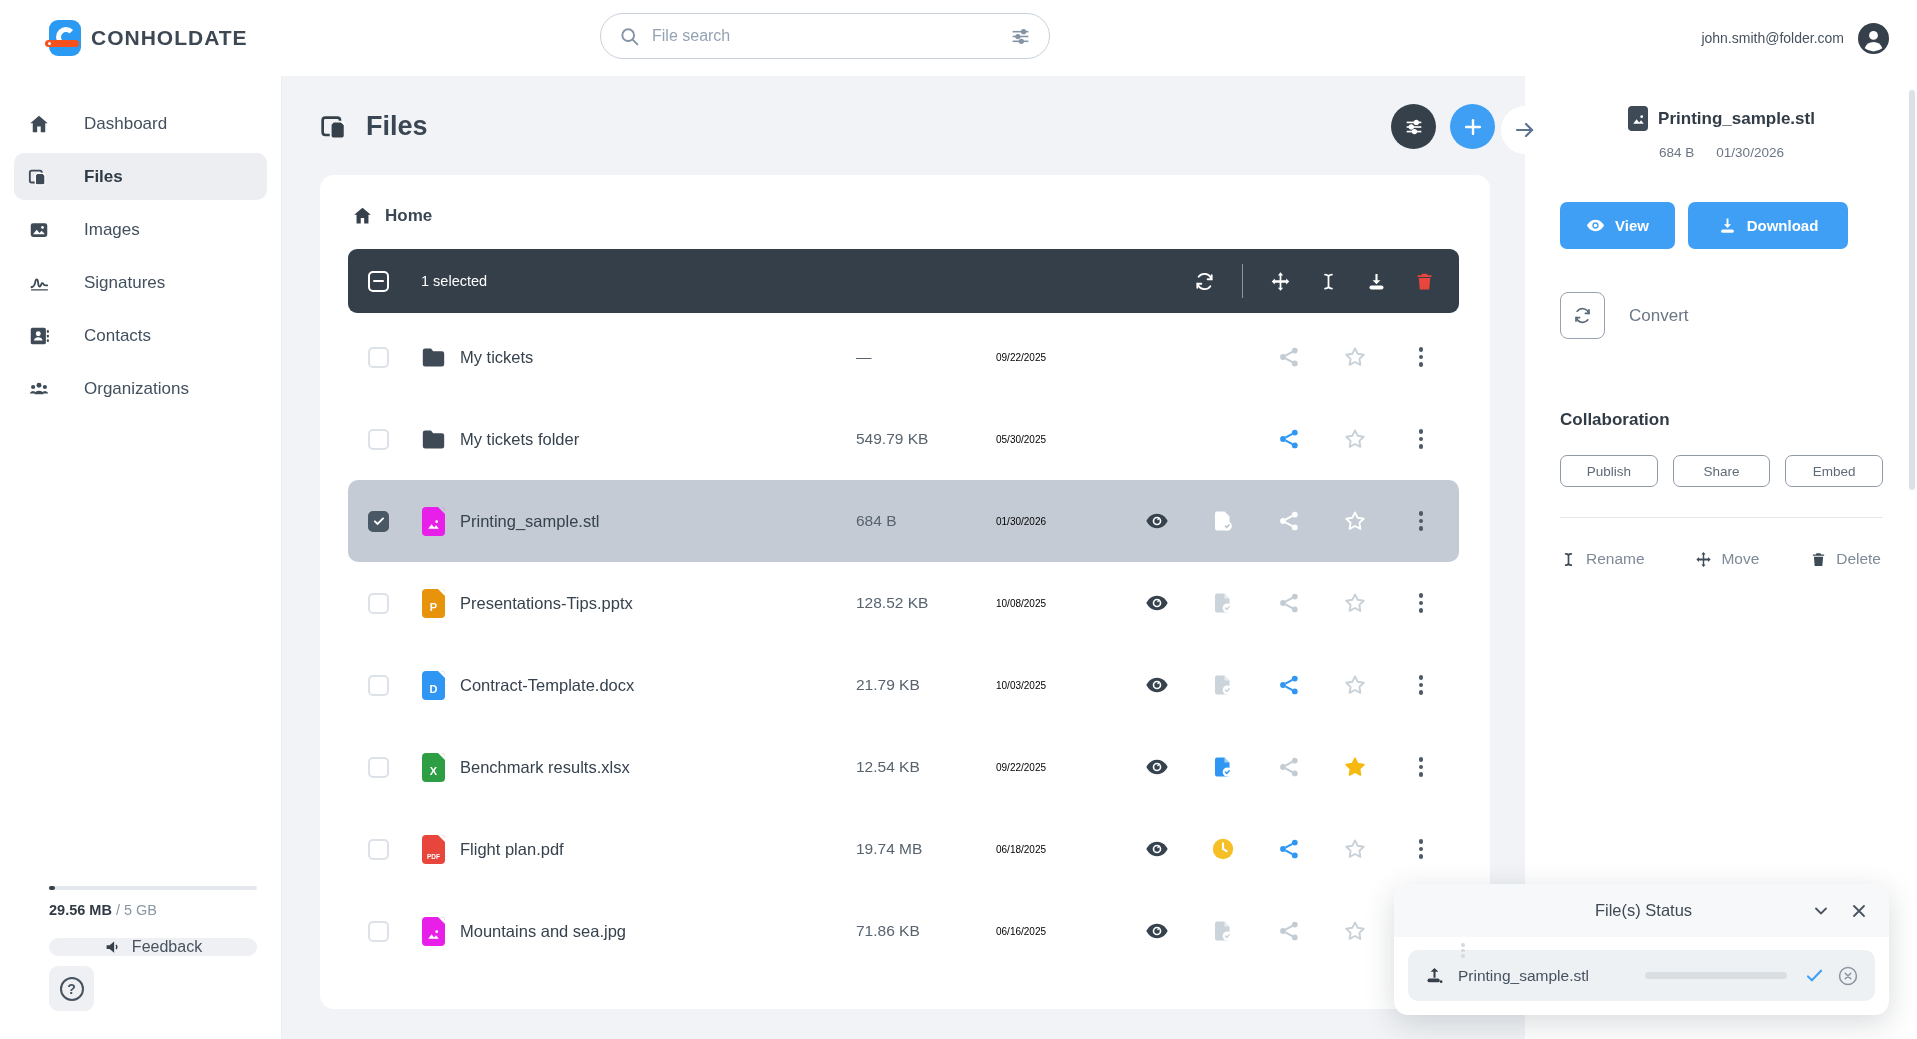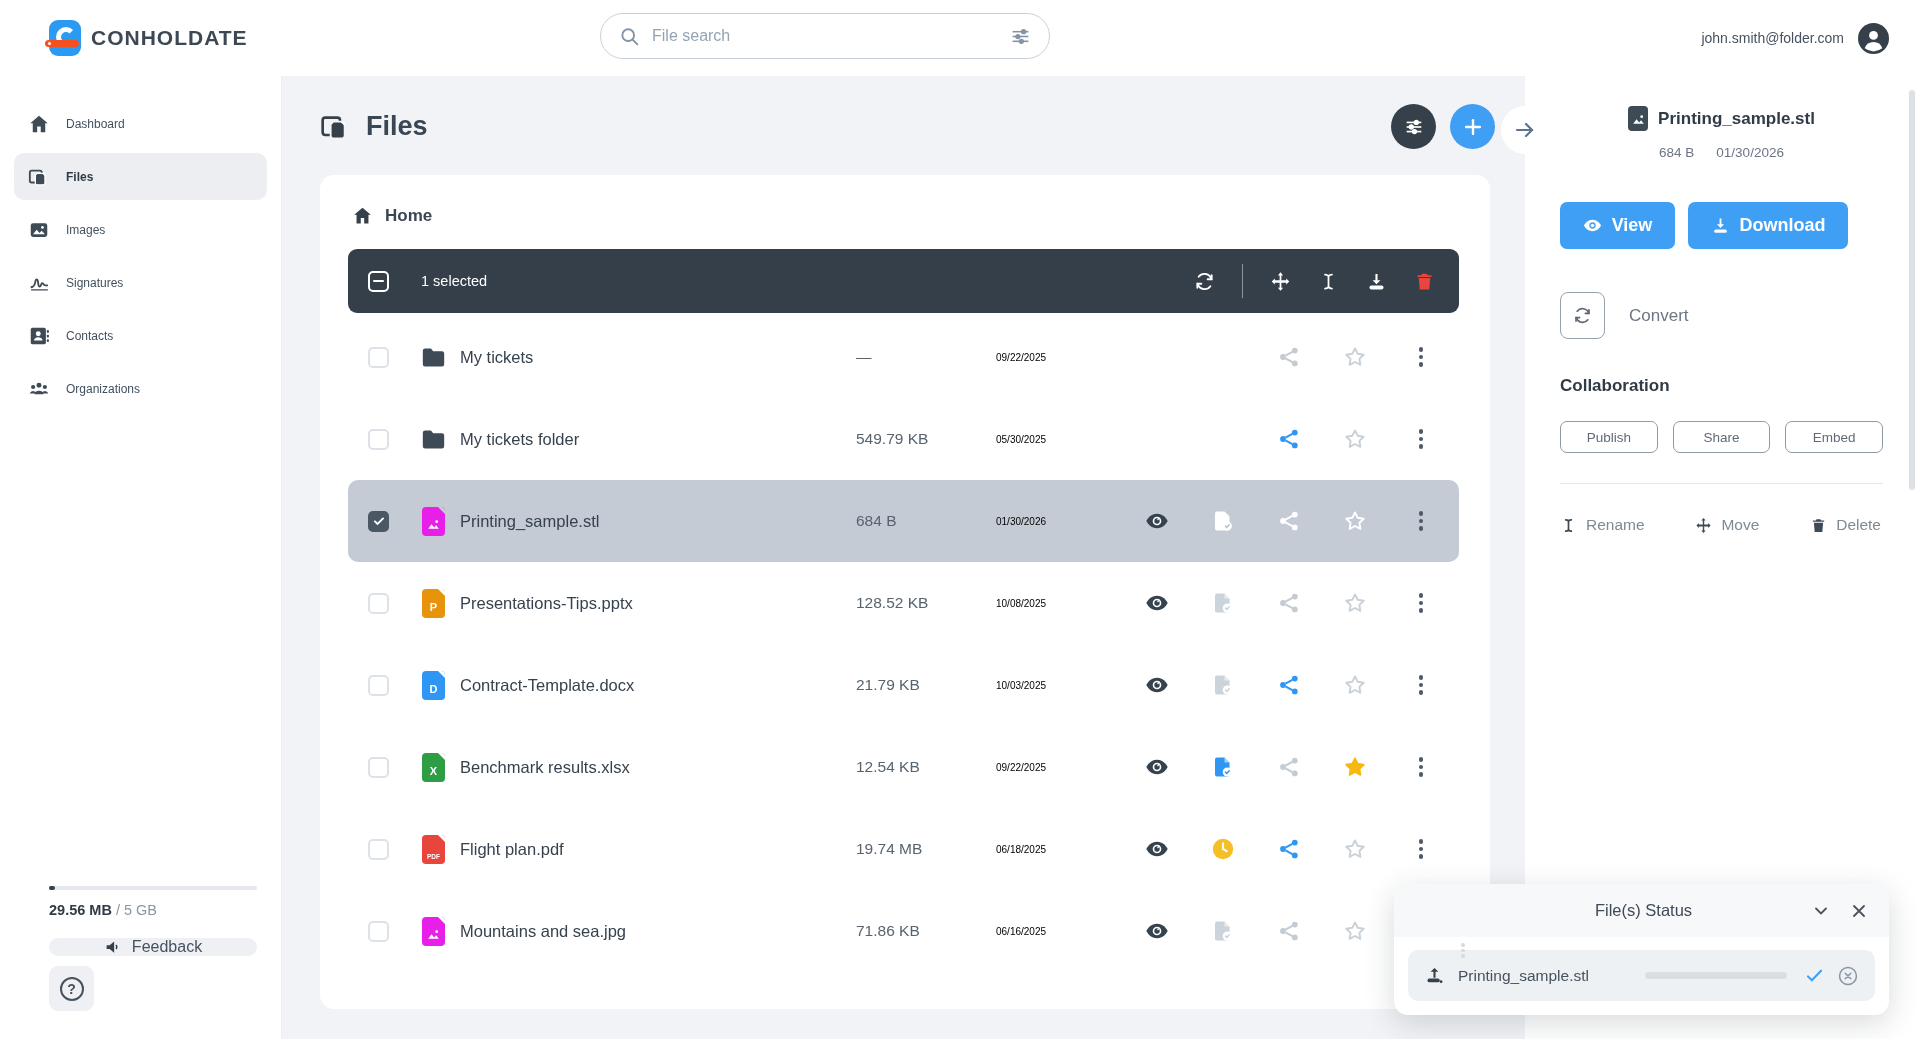--- a/index.html
+++ b/index.html
@@ -23,22 +23,22 @@
   .search input { border:none; outline:none; flex:1; font-size:16px; color:#3d4854;
     font-family:"Liberation Sans", sans-serif; background:transparent; }
   .search input::placeholder { color:#94a3b3; }
   .header-right { margin-left:auto; margin-right:28px; display:flex; align-items:center; gap:14px; }
   .user-email { font-size:14px; color:#46525f; }
   .avatar { width:31px; height:31px; }
 
   
   .sidebar { position:absolute; left:0; top:76px; width:282px; height:963px; background:#fff;
     border-right:1px solid #eceef1; z-index:5; padding:24px 14px 0 14px; }
-  .nav-item { display:flex; align-items:center; gap:16px; height:47px; margin-bottom:6px;
-    padding:0 14px; border-radius:10px; cursor:pointer; color:#42505e; font-size:12px; }
+  .nav-item { display:flex; align-items:center; gap:34px; height:47px; margin-bottom:6px;
+    padding:0 14px; border-radius:10px; cursor:pointer; color:#42505e; font-size:17px; }
   .nav-item svg { width:22px; height:22px; color:#3e4a56; flex:none; }
   .nav-item.active { background:#eceef1; font-weight:700; color:#303b46; }
   .side-bottom { position:absolute; left:17px; right:24px; bottom:28px;margin-left:32px; }
   .storage-bar { height:4px; background:#e4e7eb; border-radius:2px; margin-bottom:12px; position:relative; }
   .storage-fill { position:absolute; left:0; top:0; height:4px; width:6px; background:#36404a; border-radius:2px; }
   .storage-text { font-size:14.5px; color:#8a96a3; margin-bottom:20px; }
   .storage-text b { color:#303b46; font-weight:700; }
   .side-buttons { display:flex; gap:10px;flex-direction:column; }
   .feedback-btn { flex:1; height:45px; background:#eef0f3; border:none; border-radius:9px;
     display:flex; align-items:center; justify-content:center; gap:10px; font-size:16px; color:#46525f;
@@ -111,30 +111,30 @@
 
   
   .right-panel { position:absolute; left:1525px; top:76px; width:392px; height:963px; background:#fff;
     z-index:3; padding:30px 34px 0 35px; }
   .rp-title { display:flex; align-items:center; justify-content:center; gap:10px;
     font-size:17px; font-weight:700; color:#303b46; }
   .rp-title .fbadge { --rowbg:#fff; width:20px; height:25px; background:#3e4a56; }
   .rp-meta { display:flex; justify-content:center; gap:22px; margin-top:14px; font-size:13.5px; color:#6b7684; }
   .rp-actions { display:flex; gap:13px; margin-top:42px; }
   .btn-primary { background:#3f9ff5; color:#fff; border:none; border-radius:7px; height:47px;
-    display:flex; align-items:center; justify-content:center; gap:10px; font-size:18px; font-weight:700;
+    display:flex; align-items:center; justify-content:center; gap:10px; font-size:15px; font-weight:700;
     cursor:pointer; font-family:"Liberation Sans", sans-serif; }
   .btn-view { width:115px; } .btn-download { width:160px; }
   .btn-primary svg { width:19px; height:19px; color:#fff; }
   .convert-row { display:flex; align-items:center; gap:24px; margin-top:43px; cursor:pointer; }
   .convert-box { width:45px; height:47px; border:1px solid #97a2ae; border-radius:8px;
     display:flex; align-items:center; justify-content:center; background:#fff; }
   .convert-box svg { width:19px; height:19px; color:#5b6775; }
   .convert-label { font-size:17px; color:#6b7684; }
-  .collab-title { margin-top:37px; font-size:17px; font-weight:700; color:#303b46; }
+  .collab-title { margin-top:71px; font-size:17px; font-weight:700; color:#303b46; }
   .collab-btns { display:flex; gap:15px; margin-top:25px; }
   .btn-outline { width:100px; height:32px; background:#fff; border:1px solid #8f9aa7; border-radius:7px;
     font-size:13.5px; color:#5f6b78; cursor:pointer; font-family:"Liberation Sans", sans-serif; }
   .rp-divider { height:1px; background:#e4e7eb; margin-top:30px; }
   .rp-file-ops { display:flex; justify-content:space-between; margin-top:32px; padding-right:2px; }
   .file-op { display:flex; align-items:center; gap:9px; cursor:pointer; font-size:15.5px; color:#7e8a97; }
   .file-op svg { width:17px; height:17px; color:#3e4a56; }
 
   
   .status-panel { position:absolute; left:1394px; top:884px; width:495px; height:131px; background:#fff;

